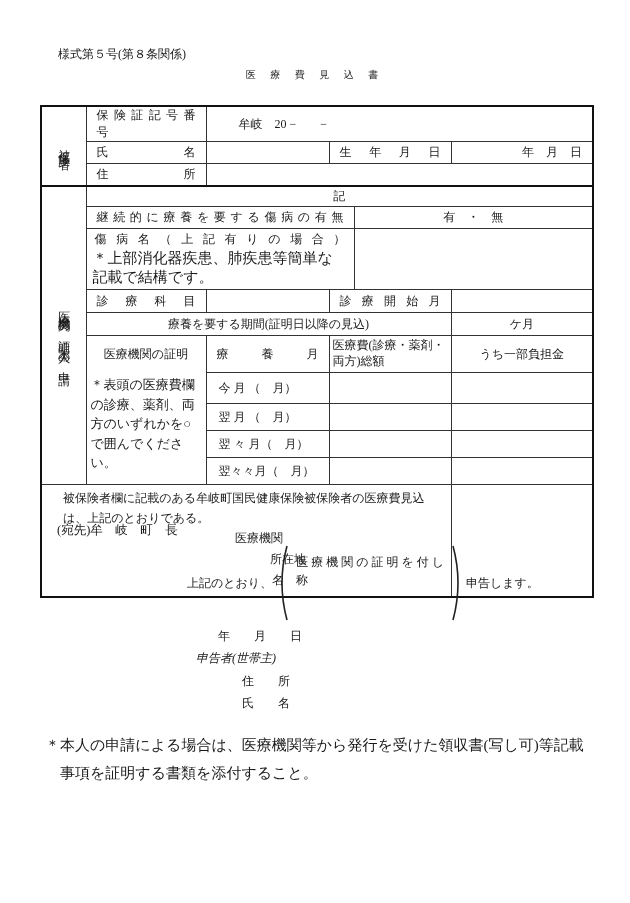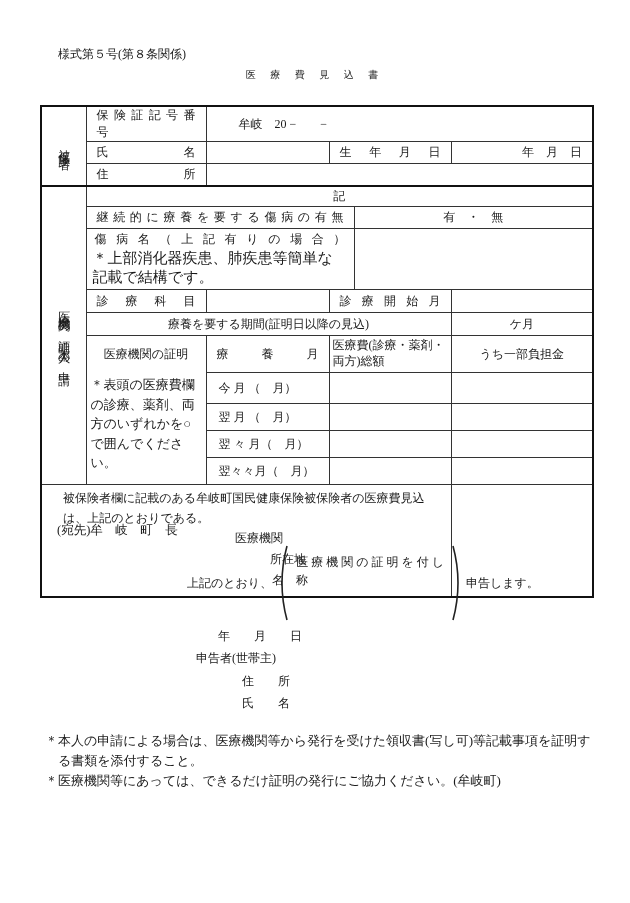--- a/index.html
+++ b/index.html
@@ -41,25 +41,25 @@
   .stmt-addr{margin-left:207px;line-height:21px;}
   .stmt-name{margin-left:209px;line-height:21px;}
   .addressee{position:absolute;left:57px;top:522px;font-size:12.5px;}
   .declare{position:absolute;left:187px;top:543px;display:flex;align-items:center;}
   .declare .pre{margin-right:2px;}
   .declare .opts{display:flex;flex-direction:column;justify-content:space-between;
     height:58px;padding:0 6px;}
   .declare .suf{}
   .paren{flex:0 0 auto;}
   .f-date{position:absolute;left:218px;top:628px;}
-  .f-applicant{position:absolute;left:196px;top:650px;}
+  .f-applicant{position:absolute;left:196px;top:650px;font-style:italic;}
   .f-addr{position:absolute;left:242px;top:673px;}
   .f-name{position:absolute;left:242px;top:695px;}
-  .notes{position:absolute;left:45px;top:731px;width:552px;line-height:20px;
-    font-size:13px;}
+  .notes{position:absolute;left:45px;top:731px;width:552px;line-height:28px;
+    font-size:15px;}
   .notes div{padding-left:1em;text-indent:-1em;}
 </style>
 </head>
 <body>
 
 <div class="form-no">様式第５号(第８条関係)</div>
 <div class="doc-title">医 療 費 見 込 書</div>
 
 <table class="main">
   <colgroup>
@@ -169,14 +169,13 @@
   <span class="suf">申告します。</span>
 </div>
 
 <div class="f-date">年　　月　　日</div>
 <div class="f-applicant">申告者(世帯主)</div>
 <div class="f-addr">住　　所</div>
 <div class="f-name">氏　　名</div>
 
 <div class="notes">
   <div>＊本人の申請による場合は、医療機関等から発行を受けた領収書(写し可)等記載事項を証明する書類を添付すること。</div>
-  <div>＊医療機関等にあっては、できるだけ証明の発行にご協力ください。(牟岐町)</div>
 </div>
 
 </body></html>

